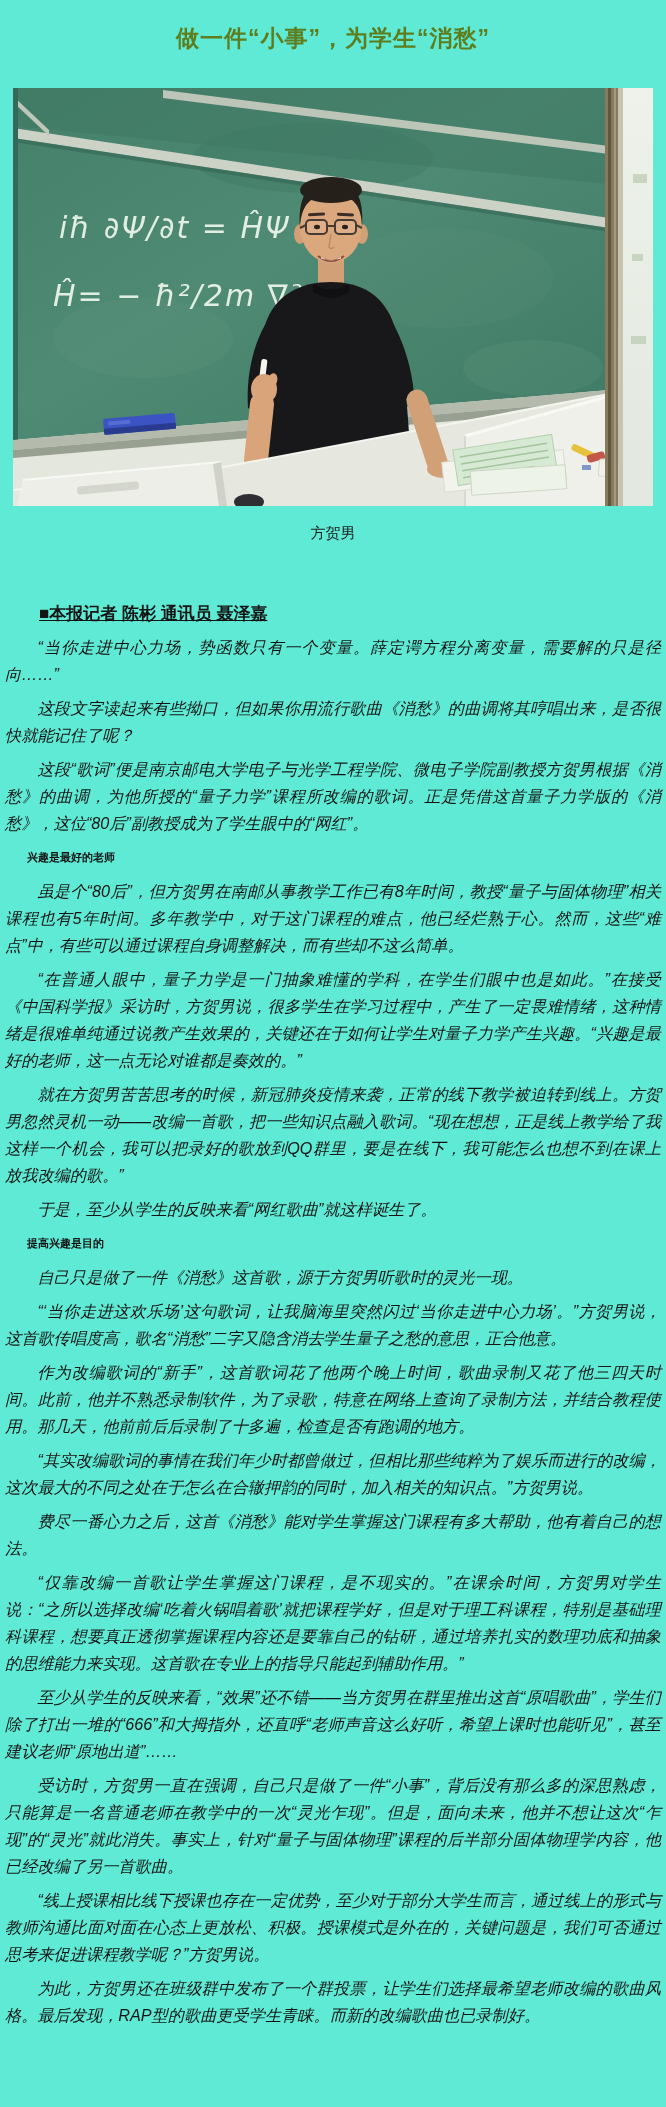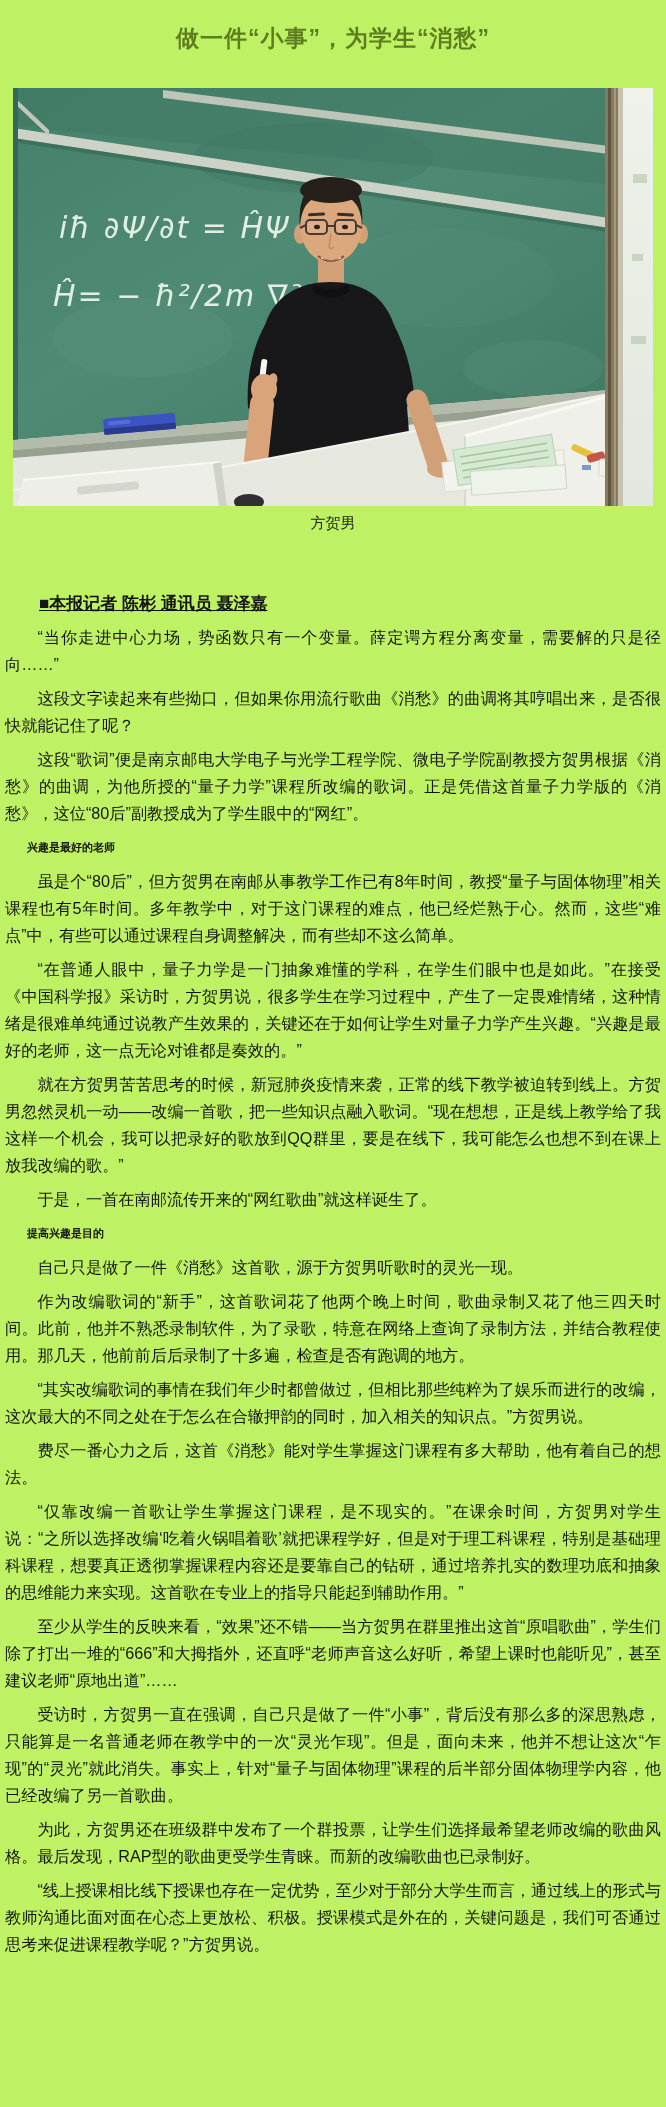--- a/index.html
+++ b/index.html
@@ -2,56 +2,56 @@
 <html><head>
 <meta charset="utf-8">
 <style>
   html, body { margin: 0; padding: 0; background: #f6f4ec; }
   body { font-family: "Liberation Sans", "DejaVu Sans", sans-serif; color: #141414; }
   .page {
     position: relative;
     width: 666px;
     height: 2107px;
     overflow: hidden;
-    background: #bef264;
+    background: #5eead4;
     margin: 0;
   }
   .page-title {
     padding-top: 22px;
     text-align: center;
     font-size: 23px;
     line-height: 32px;
     font-weight: bold;
     letter-spacing: 1px;
     color: #5e7d1f;
   }
   .photo-wrap { margin: 34px 13px 0 13px; width: 640px; }
   .photo-wrap svg { display: block; }
   .photo-caption {
-    margin-top: 6px;
+    margin-top: 16px;
     text-align: center;
     font-size: 15px;
     line-height: 22px;
     color: #1c1c1c;
   }
   .article {
     padding: 0 5px;
     font-size: 16.2px;
     line-height: 27px;
     text-align: justify;
     word-break: break-all;
   }
   .byline {
     margin-top: 56px;
     font-size: 17px;
     font-weight: bold;
     text-decoration: underline;
     text-indent: 2em;
   }
-  .para { margin: 7px 0 0 0; text-indent: 2em; }
+  .para { margin: 7px 0 0 0; text-indent: 2em; font-style: italic; }
   .section-heading {
     margin: 7px 0 0 0;
     text-indent: 2em;
     font-size: 11px;
     font-weight: bold;
   }
   .chalk-text {
     font-family: "DejaVu Sans", sans-serif;
     font-style: italic;
     letter-spacing: 2px;
@@ -206,26 +206,27 @@
   <div class="article">
     <div class="byline">■本报记者 陈彬 通讯员 聂泽嘉</div>
 
     <p class="para">“当你走进中心力场，势函数只有一个变量。薛定谔方程分离变量，需要解的只是径向……”</p>
     <p class="para">这段文字读起来有些拗口，但如果你用流行歌曲《消愁》的曲调将其哼唱出来，是否很快就能记住了呢？</p>
     <p class="para">这段“歌词”便是南京邮电大学电子与光学工程学院、微电子学院副教授方贺男根据《消愁》的曲调，为他所授的“量子力学”课程所改编的歌词。正是凭借这首量子力学版的《消愁》，这位“80后”副教授成为了学生眼中的“网红”。</p>
     <h3 class="section-heading">兴趣是最好的老师</h3>
     <p class="para">虽是个“80后”，但方贺男在南邮从事教学工作已有8年时间，教授“量子与固体物理”相关课程也有5年时间。多年教学中，对于这门课程的难点，他已经烂熟于心。然而，这些“难点”中，有些可以通过课程自身调整解决，而有些却不这么简单。</p>
     <p class="para">“在普通人眼中，量子力学是一门抽象难懂的学科，在学生们眼中也是如此。”在接受《中国科学报》采访时，方贺男说，很多学生在学习过程中，产生了一定畏难情绪，这种情绪是很难单纯通过说教产生效果的，关键还在于如何让学生对量子力学产生兴趣。“兴趣是最好的老师，这一点无论对谁都是奏效的。”</p>
     <p class="para">就在方贺男苦苦思考的时候，新冠肺炎疫情来袭，正常的线下教学被迫转到线上。方贺男忽然灵机一动——改编一首歌，把一些知识点融入歌词。“现在想想，正是线上教学给了我这样一个机会，我可以把录好的歌放到QQ群里，要是在线下，我可能怎么也想不到在课上放我改编的歌。”</p>
-    <p class="para">于是，一首在南邮流传开来的“网红歌曲”就这样诞生了。</p>
+    <p class="para">于是，至少从学生的反映来看“网红歌曲”就这样诞生了。</p>
     <h3 class="section-heading">提高兴趣是目的</h3>
     <p class="para">自己只是做了一件《消愁》这首歌，源于方贺男听歌时的灵光一现。</p>
+    <p class="para">“‘当你走进这欢乐场’这句歌词，让我脑海里突然闪过‘当你走进中心力场’。”方贺男说，这首歌传唱度高，歌名“消愁”二字又隐含消去学生量子之愁的意思，正合他意。</p>
     <p class="para">作为改编歌词的“新手”，这首歌词花了他两个晚上时间，歌曲录制又花了他三四天时间。此前，他并不熟悉录制软件，为了录歌，特意在网络上查询了录制方法，并结合教程使用。那几天，他前前后后录制了十多遍，检查是否有跑调的地方。</p>
     <p class="para">“其实改编歌词的事情在我们年少时都曾做过，但相比那些纯粹为了娱乐而进行的改编，这次最大的不同之处在于怎么在合辙押韵的同时，加入相关的知识点。”方贺男说。</p>
     <p class="para">费尽一番心力之后，这首《消愁》能对学生掌握这门课程有多大帮助，他有着自己的想法。</p>
     <p class="para">“仅靠改编一首歌让学生掌握这门课程，是不现实的。”在课余时间，方贺男对学生说：“之所以选择改编‘吃着火锅唱着歌’就把课程学好，但是对于理工科课程，特别是基础理科课程，想要真正透彻掌握课程内容还是要靠自己的钻研，通过培养扎实的数理功底和抽象的思维能力来实现。这首歌在专业上的指导只能起到辅助作用。”</p>
     <p class="para">至少从学生的反映来看，“效果”还不错——当方贺男在群里推出这首“原唱歌曲”，学生们除了打出一堆的“666”和大拇指外，还直呼“老师声音这么好听，希望上课时也能听见”，甚至建议老师“原地出道”……</p>
     <p class="para">受访时，方贺男一直在强调，自己只是做了一件“小事”，背后没有那么多的深思熟虑，只能算是一名普通老师在教学中的一次“灵光乍现”。但是，面向未来，他并不想让这次“乍现”的“灵光”就此消失。事实上，针对“量子与固体物理”课程的后半部分固体物理学内容，他已经改编了另一首歌曲。</p>
+    <p class="para">“线上授课相比线下授课也存在一定优势，至少对于部分大学生而言，通过线上的形式与教师沟通比面对面在心态上更放松、积极。授课模式是外在的，关键问题是，我们可否通过思考来促进课程教学呢？”方贺男说。</p>
     <p class="para">为此，方贺男还在班级群中发布了一个群投票，让学生们选择最希望老师改编的歌曲风格。最后发现，RAP型的歌曲更受学生青睐。而新的改编歌曲也已录制好。</p>
-    <p class="para">“线上授课相比线下授课也存在一定优势，至少对于部分大学生而言，通过线上的形式与教师沟通比面对面在心态上更放松、积极。授课模式是外在的，关键问题是，我们可否通过思考来促进课程教学呢？”方贺男说。</p>
   </div>
 
 </div>
 
 </body></html>

